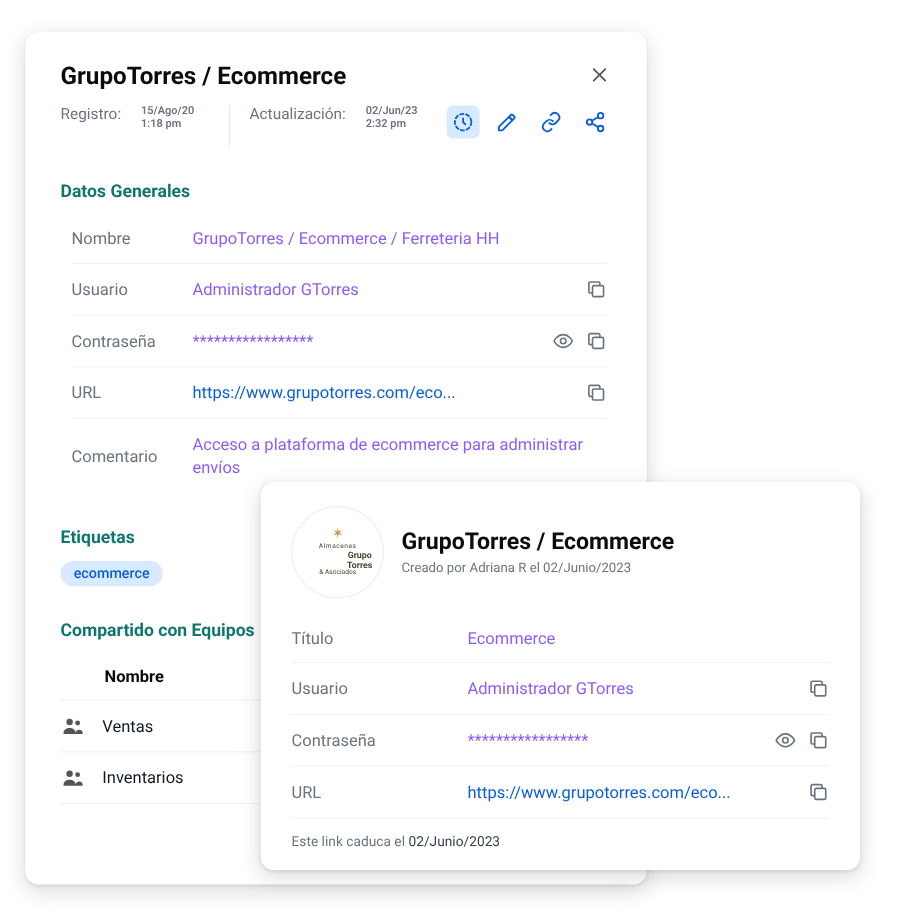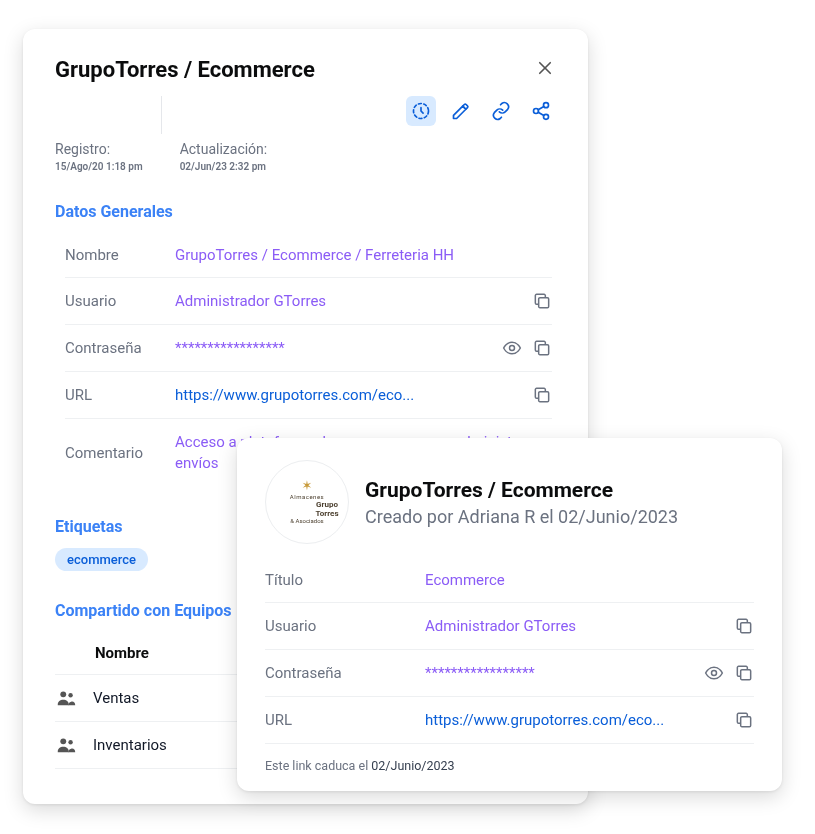--- a/index.html
+++ b/index.html
@@ -46,23 +46,22 @@
       display: flex; align-items: center; justify-content: center;
     }
     .meta-row {
       display: flex;
       align-items: flex-start;
       margin-top: 14px;
       gap: 18px;
     }
     .meta-block {
       display: flex;
-      flex-direction: column;
-      gap: 4px;
-      margin-top: 45px;
+      flex-direction: row;
+      gap: 18px;
     }
     .meta-label {
       font-size: 14px;
       color: #6b7280;
     }
     .meta-value {
       font-size: 10px;
       font-weight: 600;
       color: #6b7280;
     }
@@ -83,21 +82,21 @@
       color: #0a5ed8;
       border-radius: 6px;
       cursor: pointer;
     }
     .icon-btn.active {
       background: #d8eaff;
     }
     .section-title {
       font-size: 16px;
       font-weight: 700;
-      color: #3b82f6;
+      color: #0f766e;
       margin-top: 30px;
       margin-bottom: 12px;
     }
     .kv-row {
       display: flex;
       align-items: center;
       padding: 13px 0;
       border-bottom: 1px solid #eef0f2;
       font-size: 15px;
     }
@@ -186,21 +185,21 @@
     .logo-circle .l1 { font-size:6px; letter-spacing:0.5px; }
     .logo-circle .l2 { font-size:8px; font-weight:700;padding-left:40px; }
     .logo-circle .l3 { font-size:6px; }
     .overlay-title {
       font-size: 21px;
       font-weight: 700;
       color: #0b0c0d;
       margin-bottom: 4px;
     }
     .overlay-sub {
-      font-size: 18px;
+      font-size: 12px;
       color: #6b7280;
     }
     .panel-overlay .kv-row .k {
       flex: 0 0 120px;
     }
     .panel-overlay .kv-row {
       font-size: 15px;
       gap: 40px;
     }
     .expiry {

